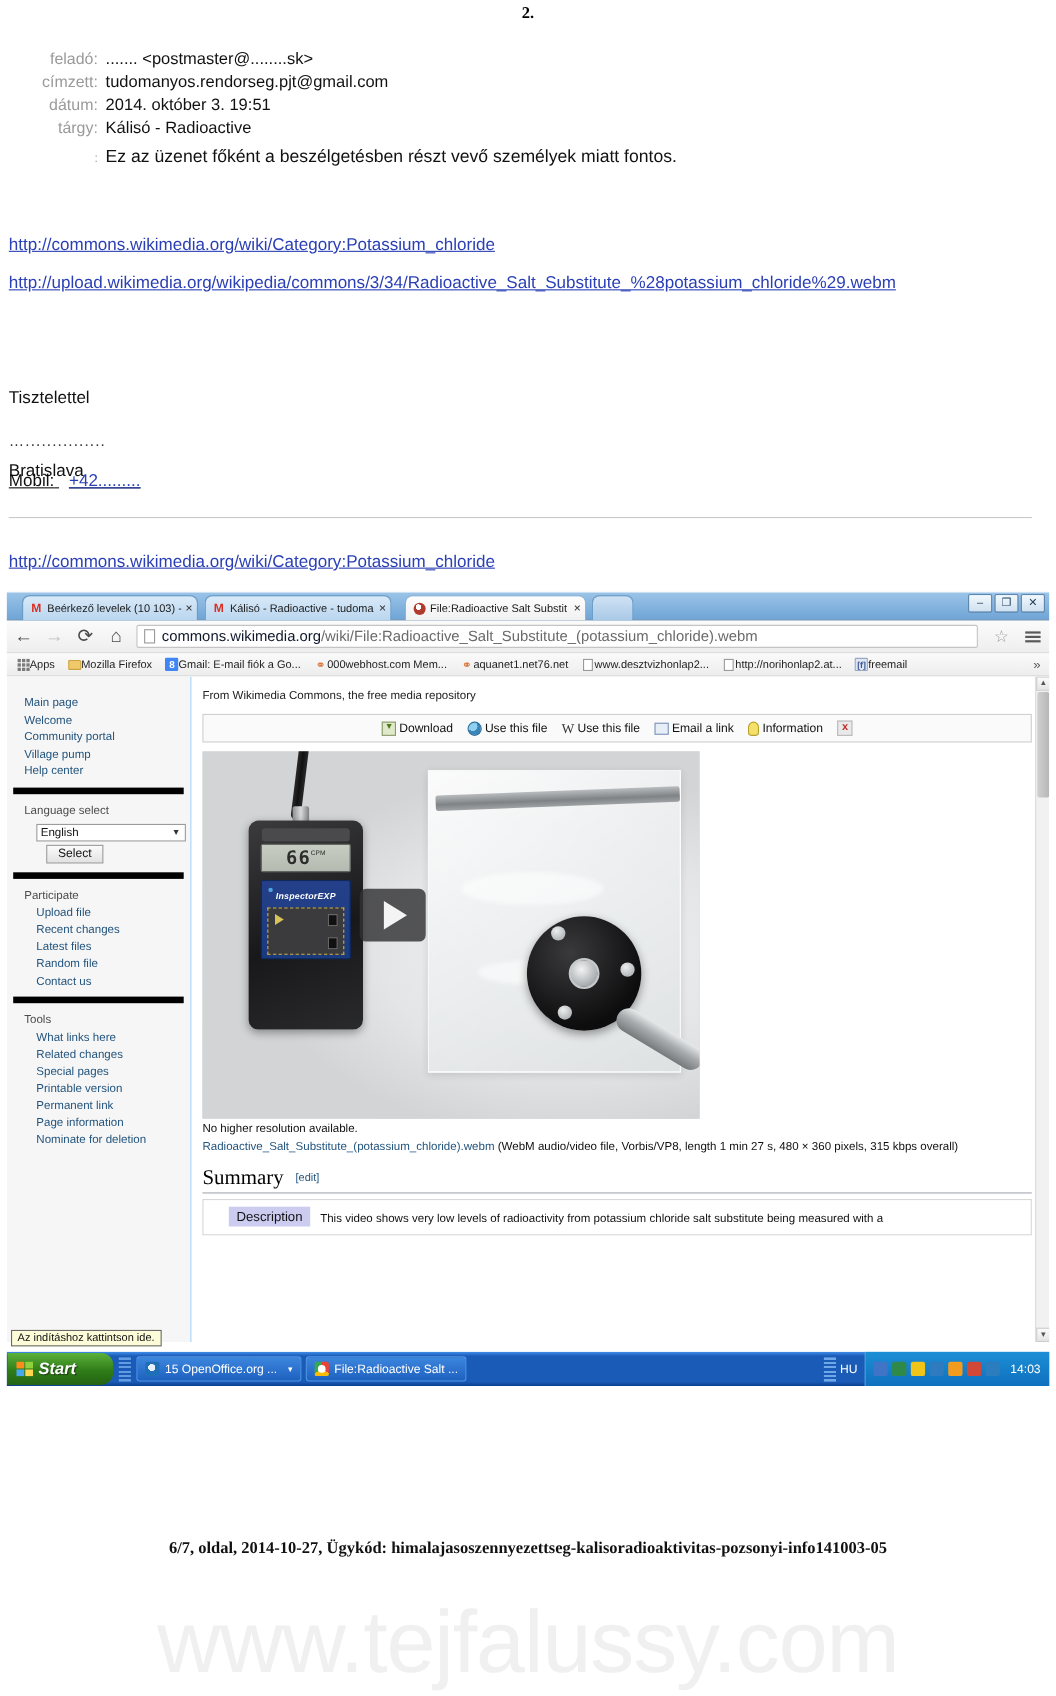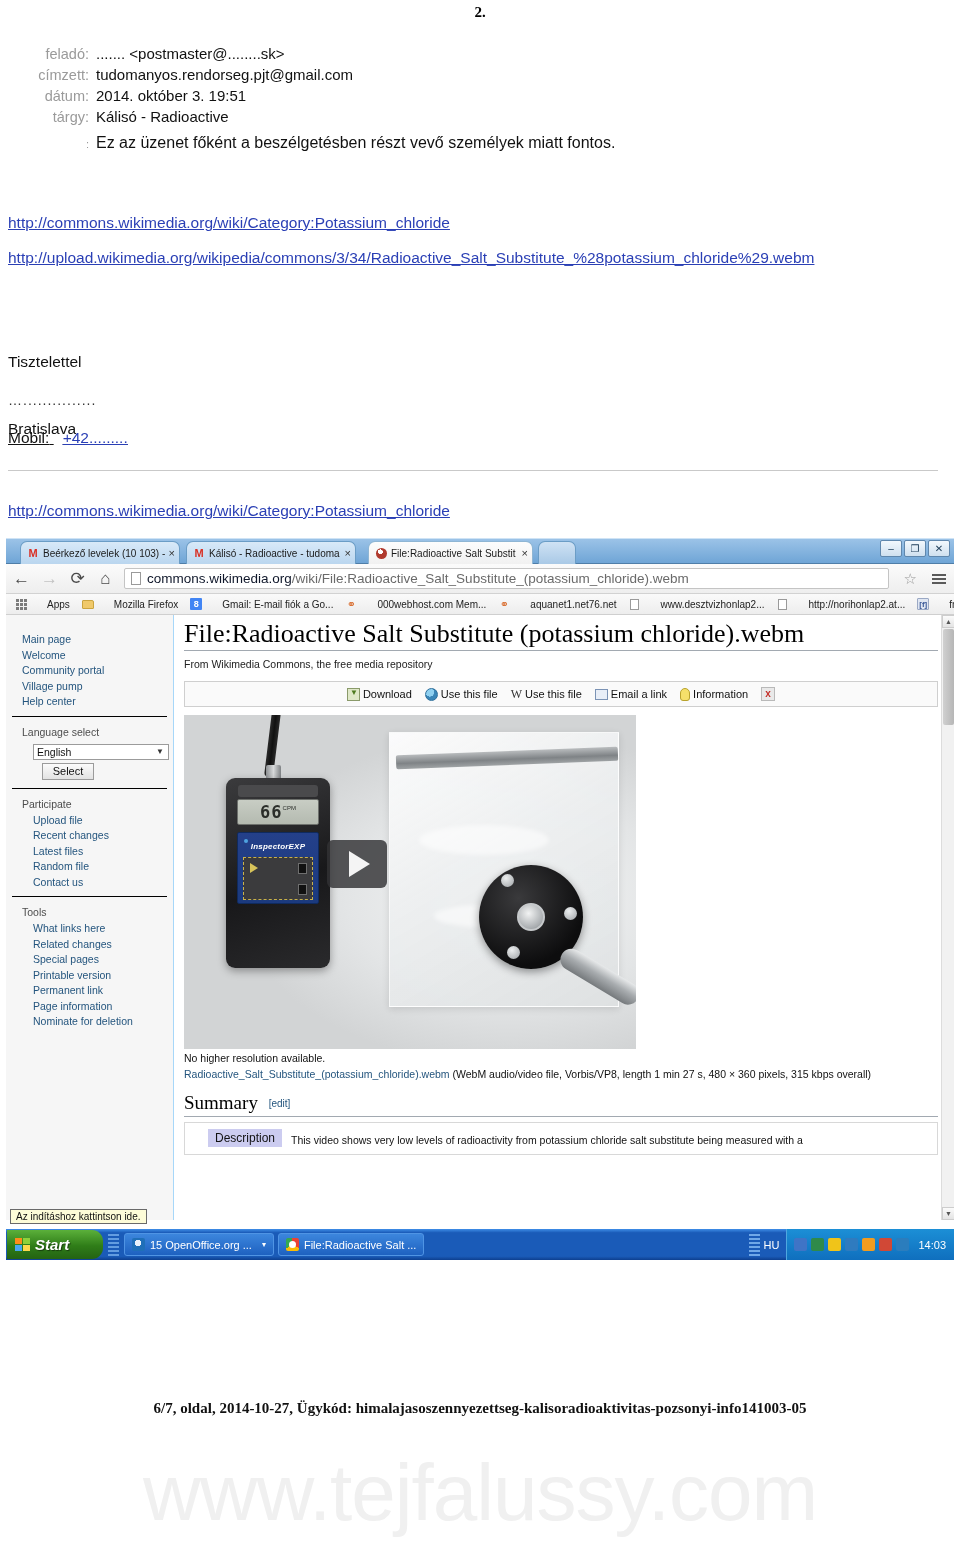--- a/index.html
+++ b/index.html
@@ -88,21 +88,21 @@
   .omni .host { color:#0f172a; }
   .omni .path { color:#6a6a6a; }
   .star { font-size:15px; color:#9a9a9a; margin:0 6px; }
   .hamb { display:flex; flex-direction:column; gap:2px; margin-right:2px; }
   .hamb i { display:block; width:14px; height:2px; background:#5a5a5a; }
 
   
   .bmbar { height:21px; background:linear-gradient(#fafafa,#ededed);
     border-bottom:1px solid #cfcfcf; display:flex; align-items:center;
     padding:0 4px; gap:2px; font-size:10px; color:#222; white-space:nowrap; }
-  .bm { display:flex; align-items:center; gap:20px; padding:1px 5px; }
+  .bm { display:flex; align-items:center; gap:0; padding:1px 5px; }
   .bmi { width:12px; height:12px; flex:0 0 12px; display:flex;
     align-items:center; justify-content:center; font-size:9px; }
   .ic-grid { display:grid; grid-template-columns:repeat(3,3px);
     grid-template-rows:repeat(3,3px); gap:1px; }
   .ic-grid i { background:#7b7b7b; width:3px; height:3px; display:block; }
   .ic-fold { width:12px; height:9px; background:#f0c96a; border:1px solid #cba43f;
     border-radius:1px 2px 1px 1px; }
   .ic-g { width:12px; height:12px; background:#4285f4; color:#fff;
     font-weight:bold; border-radius:1px; font-size:9px; line-height:12px;
     text-align:center; }
@@ -121,21 +121,21 @@
   .wmsb { width:168px; flex:0 0 168px; background:#f6f6f6;
     border-right:1px solid #a7d7f9; padding:0 0 0 0; position:relative; }
   .wmlogo { text-align:center; padding-top:2px; }
   .wmlogo .disc { width:52px; height:26px; margin:0 auto;
     background:#24648f; border-radius:26px 26px 0 0; position:relative;
     overflow:hidden; }
   .wmlogo .disc:after { content:""; position:absolute; left:50%; top:2px;
     transform:translateX(-50%); width:5px; height:20px; background:#f6f6f6; }
   .wmlogo .t1, .wmlogo .t2 { font-weight:bold; color:#54595d; letter-spacing:0.6px;
     font-size:13px; line-height:14px; }
-  .sbgroup { padding:7px 0 6px 10px; border-bottom:1px solid #000000;
+  .sbgroup { padding:7px 0 6px 10px; border-bottom:6px solid #000000;
     margin:0 6px 0 6px; }
   .sbgroup:last-child { border-bottom:none; }
   .sbhead { font-size:10.5px; color:#4d4d4d; padding:2px 0 3px 0; }
   .sblink { font-size:10.5px; color:#24557e; line-height:15.5px;
     padding-left:0; white-space:nowrap; }
   .sblink.ind { padding-left:11px; }
   .langsel { margin:3px 0 3px 11px; width:136px; height:16px; background:#fff;
     border:1px solid #9b9b9b; font-size:10.5px; color:#111;
     display:flex; align-items:center; padding:0 3px; position:relative; }
   .langsel .cv { position:absolute; right:4px; font-size:8px; color:#333; }
@@ -494,21 +494,20 @@
         <div class="sblink ind">Related changes</div>
         <div class="sblink ind">Special pages</div>
         <div class="sblink ind">Printable version</div>
         <div class="sblink ind">Permanent link</div>
         <div class="sblink ind">Page information</div>
         <div class="sblink ind">Nominate for deletion</div>
       </div>
     </div>
 
     <div class="wmct">
-      <div class="wmtitle">File:Radioactive Salt Substitute (potassium chloride).webm</div>
       <div class="wmsub">From Wikimedia Commons, the free media repository</div>
 
       <div class="wmbar">
         <span class="bi">
           <span class="dlico"></span>
           <span>Download</span>
         </span>
         <span class="bi">
           <span class="gl"></span>
           <span>Use this file</span>

